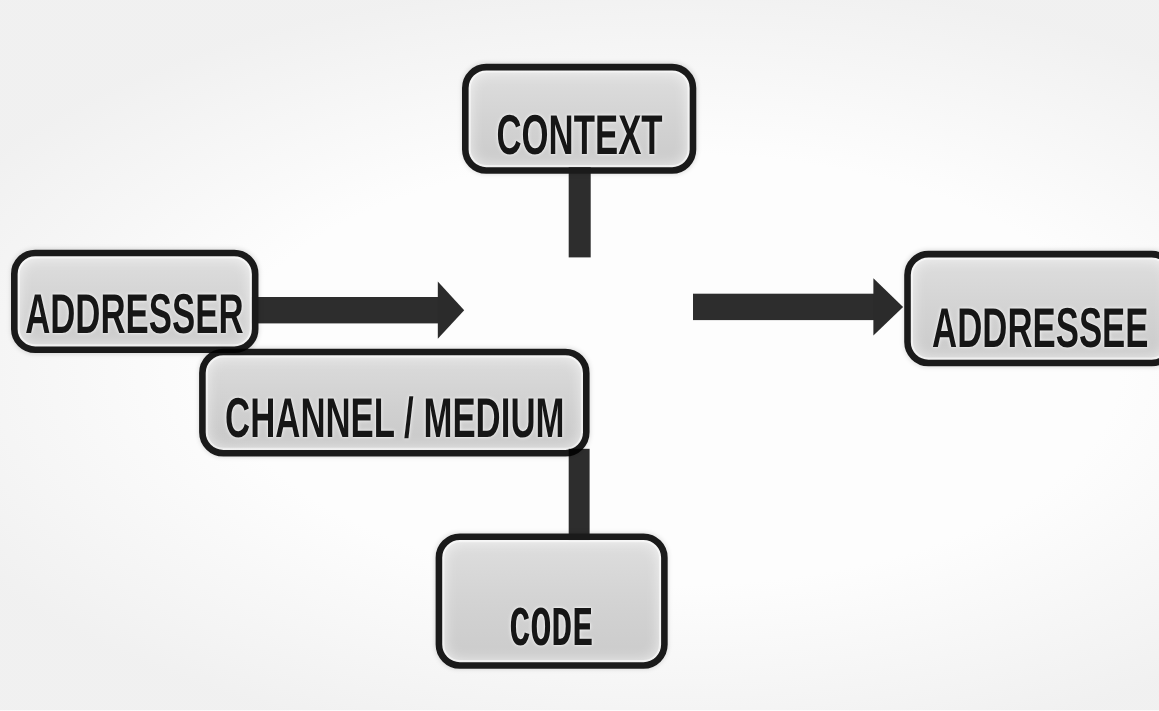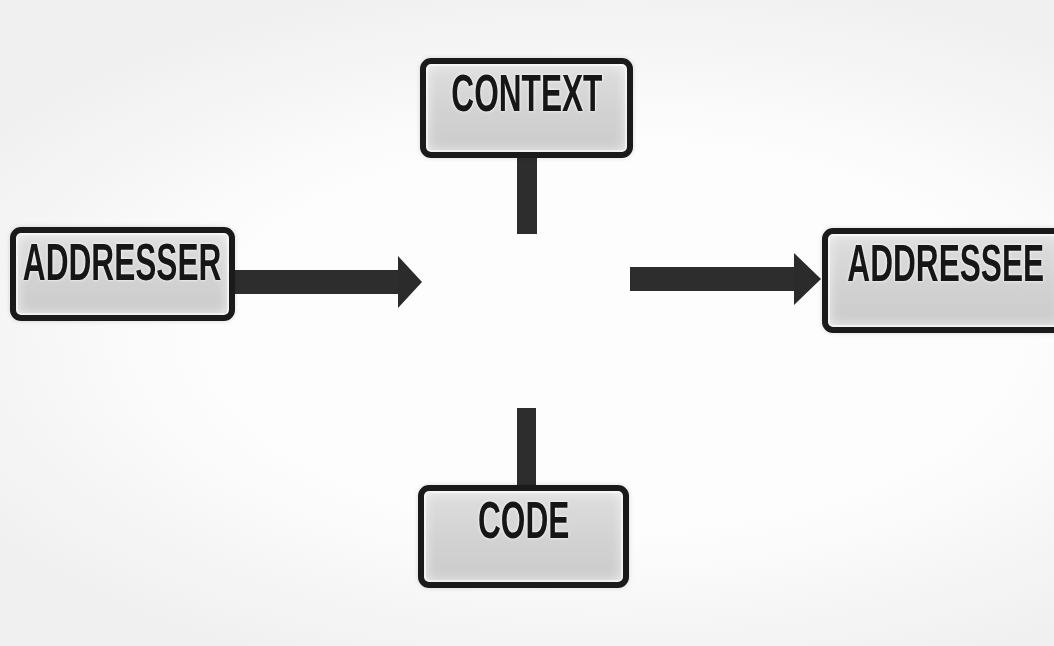--- a/index.html
+++ b/index.html
@@ -12,44 +12,44 @@
     position:relative;width:1054px;height:646px;
     background:
       radial-gradient(ellipse 70% 55% at 58% 52%, rgba(255,255,255,0) 55%, rgba(225,225,225,.45) 100%),
       #fdfdfd;
   }
   svg.connectors{
     position:absolute;left:0;top:0;z-index:1;
   }
   .node{
     position:absolute;z-index:2;box-sizing:border-box;
-    border:6px solid #1a1a1a;border-radius:11px;
+    border:6px solid #1a1a1a;border-radius:22px;
     background:linear-gradient(180deg,#dedede 0%,#d2d2d2 55%,#cbcbcb 100%);
     box-shadow:
       inset 0 0 0 2px rgba(255,255,255,.55),
       inset 0 0 14px rgba(255,255,255,.8),
       0 0 5px rgba(0,0,0,.14);
-    display:flex;align-items:flex-start;justify-content:center;
+    display:flex;align-items:flex-end;justify-content:center;
   }
   .node.channel{
     z-index:3;
     mix-blend-mode:multiply;
   }
   .label{
     font-size:51px;font-weight:bold;color:#161616;
     white-space:nowrap;letter-spacing:0;
     transform:scaleX(0.62);transform-origin:50% 50%;
     text-shadow:0 0 2px rgba(255,255,255,.95), 0 0 5px rgba(255,255,255,.7);
   }
   .ctx      {left:420px;top:58px; width:213px;height:100px;}
   .addresser{left:10px; top:227px;width:225px;height:94px;}
   .message  {left:424px;top:228px;width:210px;height:103px;}
   .addressee{left:822px;top:228px;width:247px;height:105px;}
   .channel  {left:181px;top:317px;width:355px;height:98px;}
-  .code     {left:418px;top:485px;width:211px;height:103px;}
+  .code     {left:396px;top:485px;width:211px;height:123px;font-family:Liberation Mono, monospace;}
 </style>
 </head>
 <body>
 
 <div class="stage">
 
   <svg class="connectors" width="1054" height="646" viewBox="0 0 1054 646" aria-hidden="true">
 
     <rect x="517" y="150" width="20" height="84" fill="#2d2d2d"></rect>
 
@@ -76,14 +76,17 @@
 
 
   <div class="node addressee">
     <span class="label">ADDRESSEE</span>
   </div>
 
   <div class="node code">
     <span class="label">CODE</span>
   </div>
 
+  <div class="node channel">
+    <span class="label">CHANNEL / MEDIUM</span>
+  </div>
 
 </div>
 
 </body></html>

